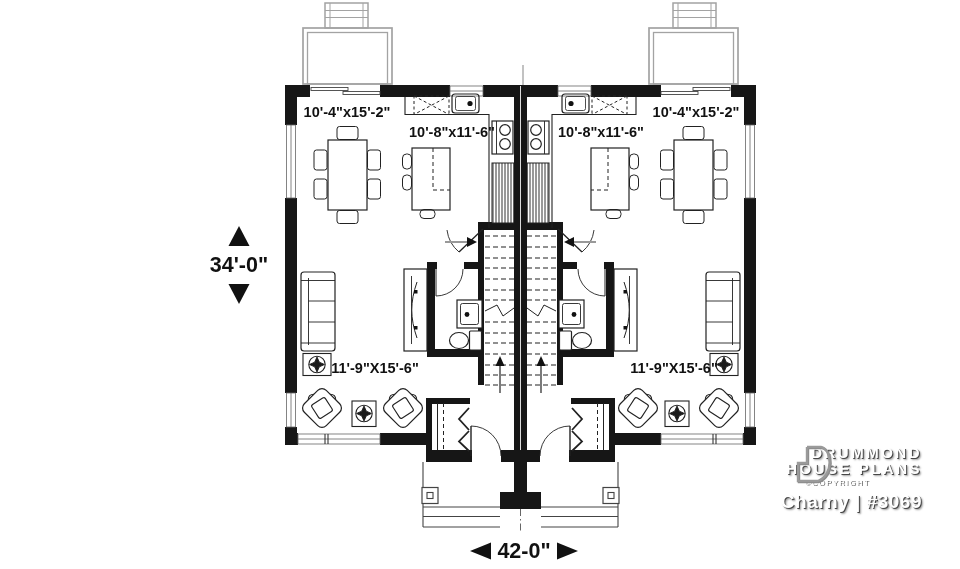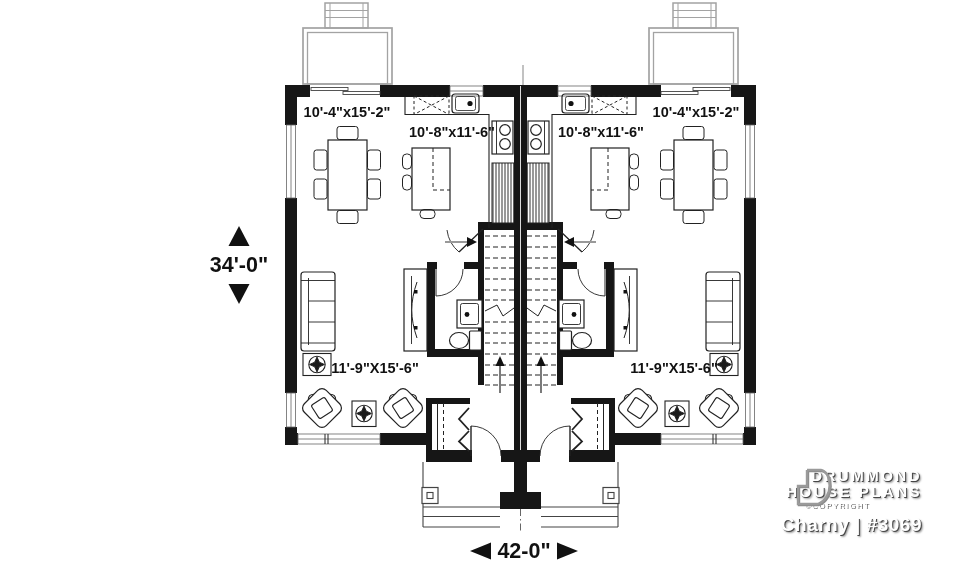--- a/index.html
+++ b/index.html
@@ -1,21 +1,21 @@
 <!DOCTYPE html>
 <html><head>
 <meta charset="utf-8">
 <style>
   html,body{margin:0;padding:0;background:#fff;}
   body{width:960px;height:569px;position:relative;overflow:hidden;
        font-family:"Liberation Sans",sans-serif;}
   svg{position:absolute;left:0;top:0;}
   .room-label{font-family:"Liberation Sans",sans-serif;font-weight:700;font-size:14.5px;fill:#111;}
   .dim-label{font-family:"Liberation Sans",sans-serif;font-weight:700;font-size:21.5px;fill:#111;}
-  .logo{position:absolute;top:464px;right:38px;text-align:right;color:#fff;}
+  .logo{position:absolute;top:441px;right:38px;text-align:right;color:#fff;}
   .logo-row{display:flex;align-items:flex-start;justify-content:flex-end;}
   .logo-text{font-weight:700;font-size:15px;line-height:16px;letter-spacing:2.5px;
              text-shadow:1px 1px 0 #474747,2px 2px 2px #9a9a9a;margin-top:4px;}
   .logo-mark{margin-left:6px;filter:drop-shadow(1px 1px 0 #8a8a8a);}
   .copyright{font-weight:400;font-size:7.5px;letter-spacing:1.5px;margin:1px 52px 0 0;
              text-shadow:1px 1px 0 #5a5a5a;}
   .plan-name{font-weight:700;font-size:19px;margin-top:4px;letter-spacing:.5px;
              text-shadow:1px 1px 0 #474747,2px 2px 2px #9a9a9a;}
 </style>
 </head>

